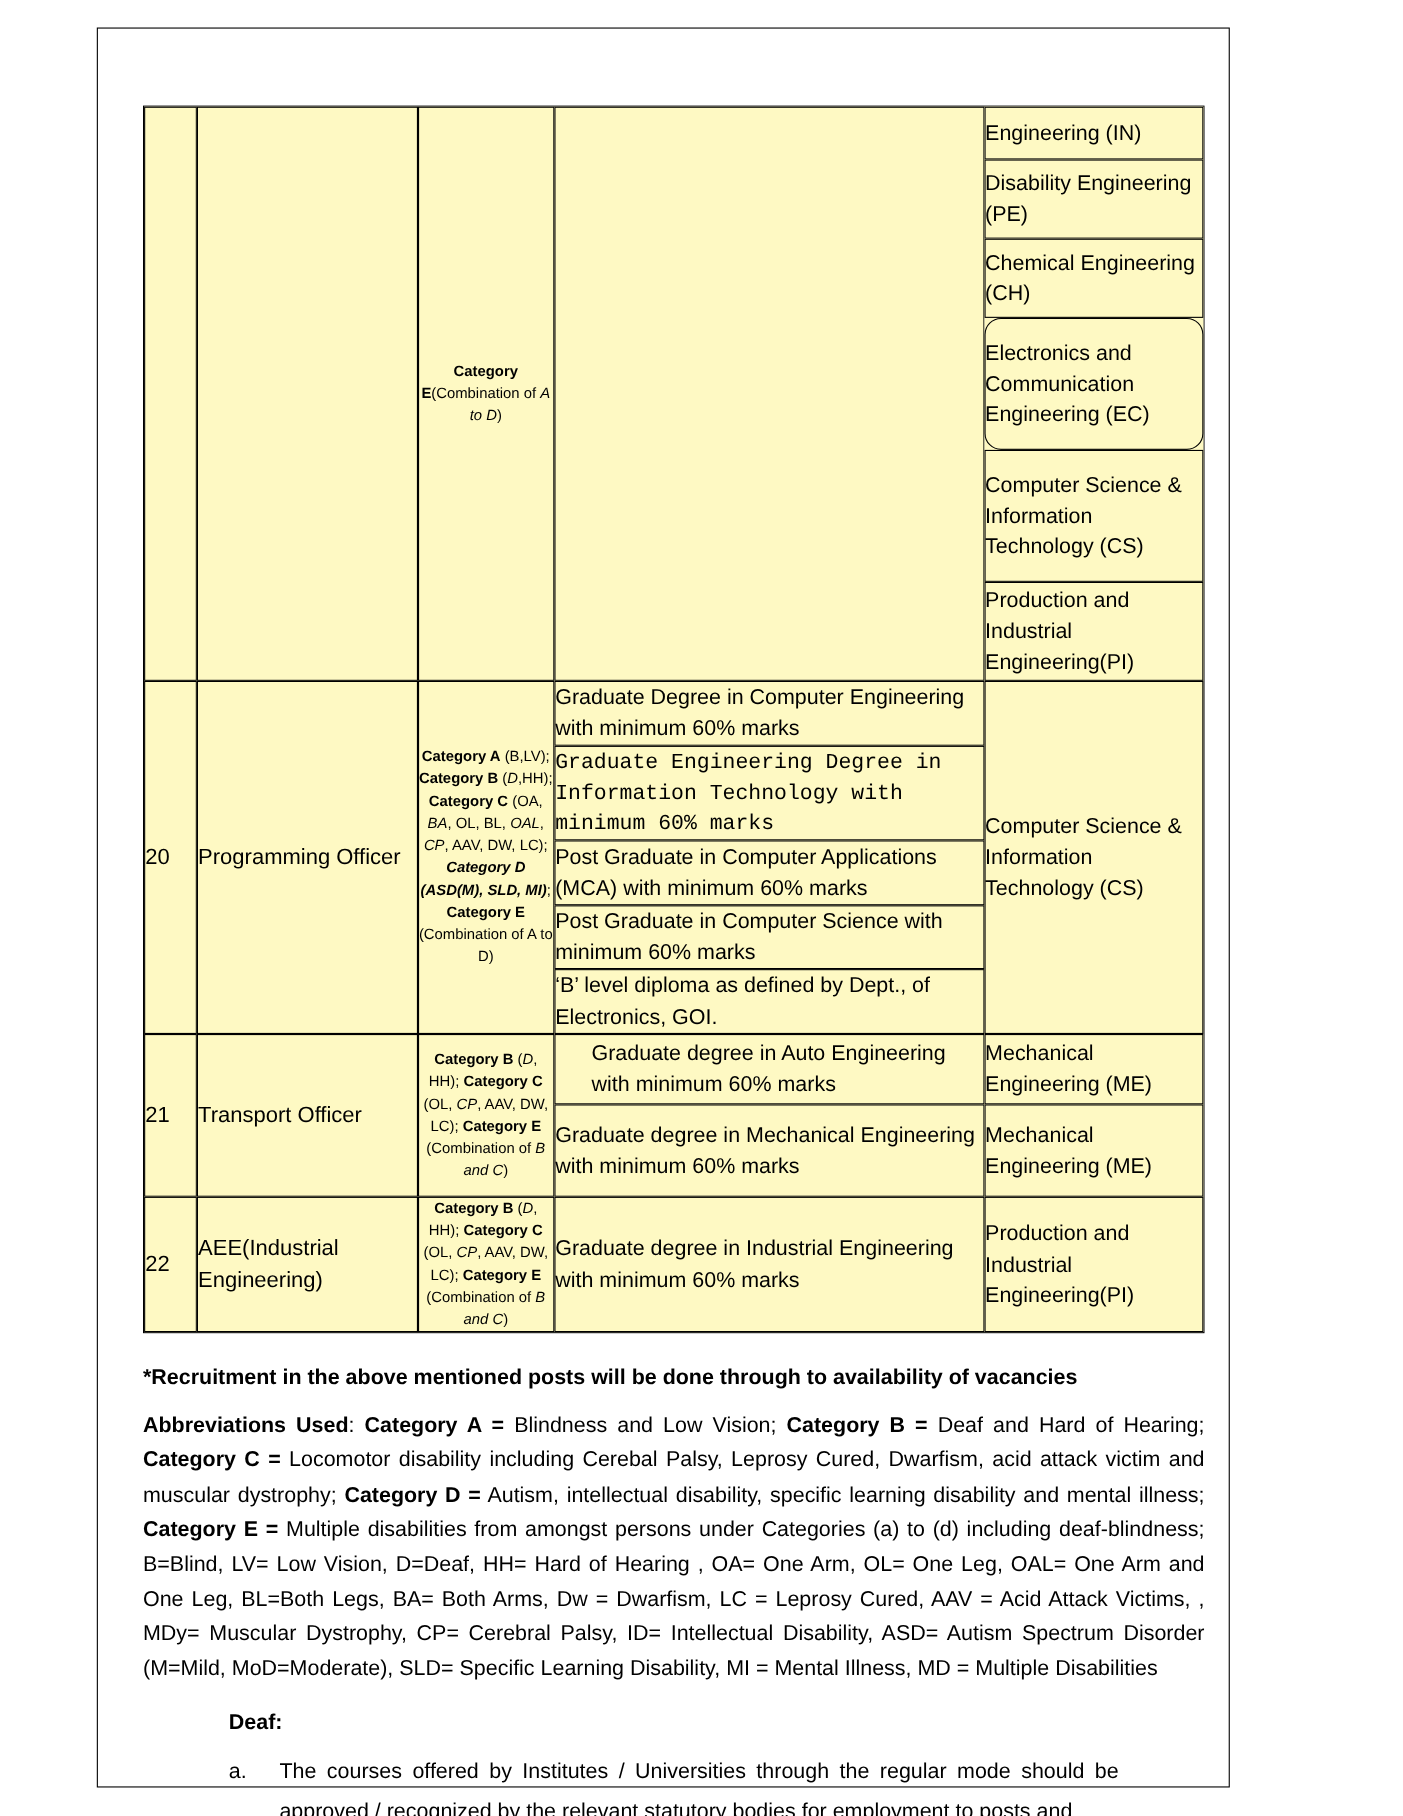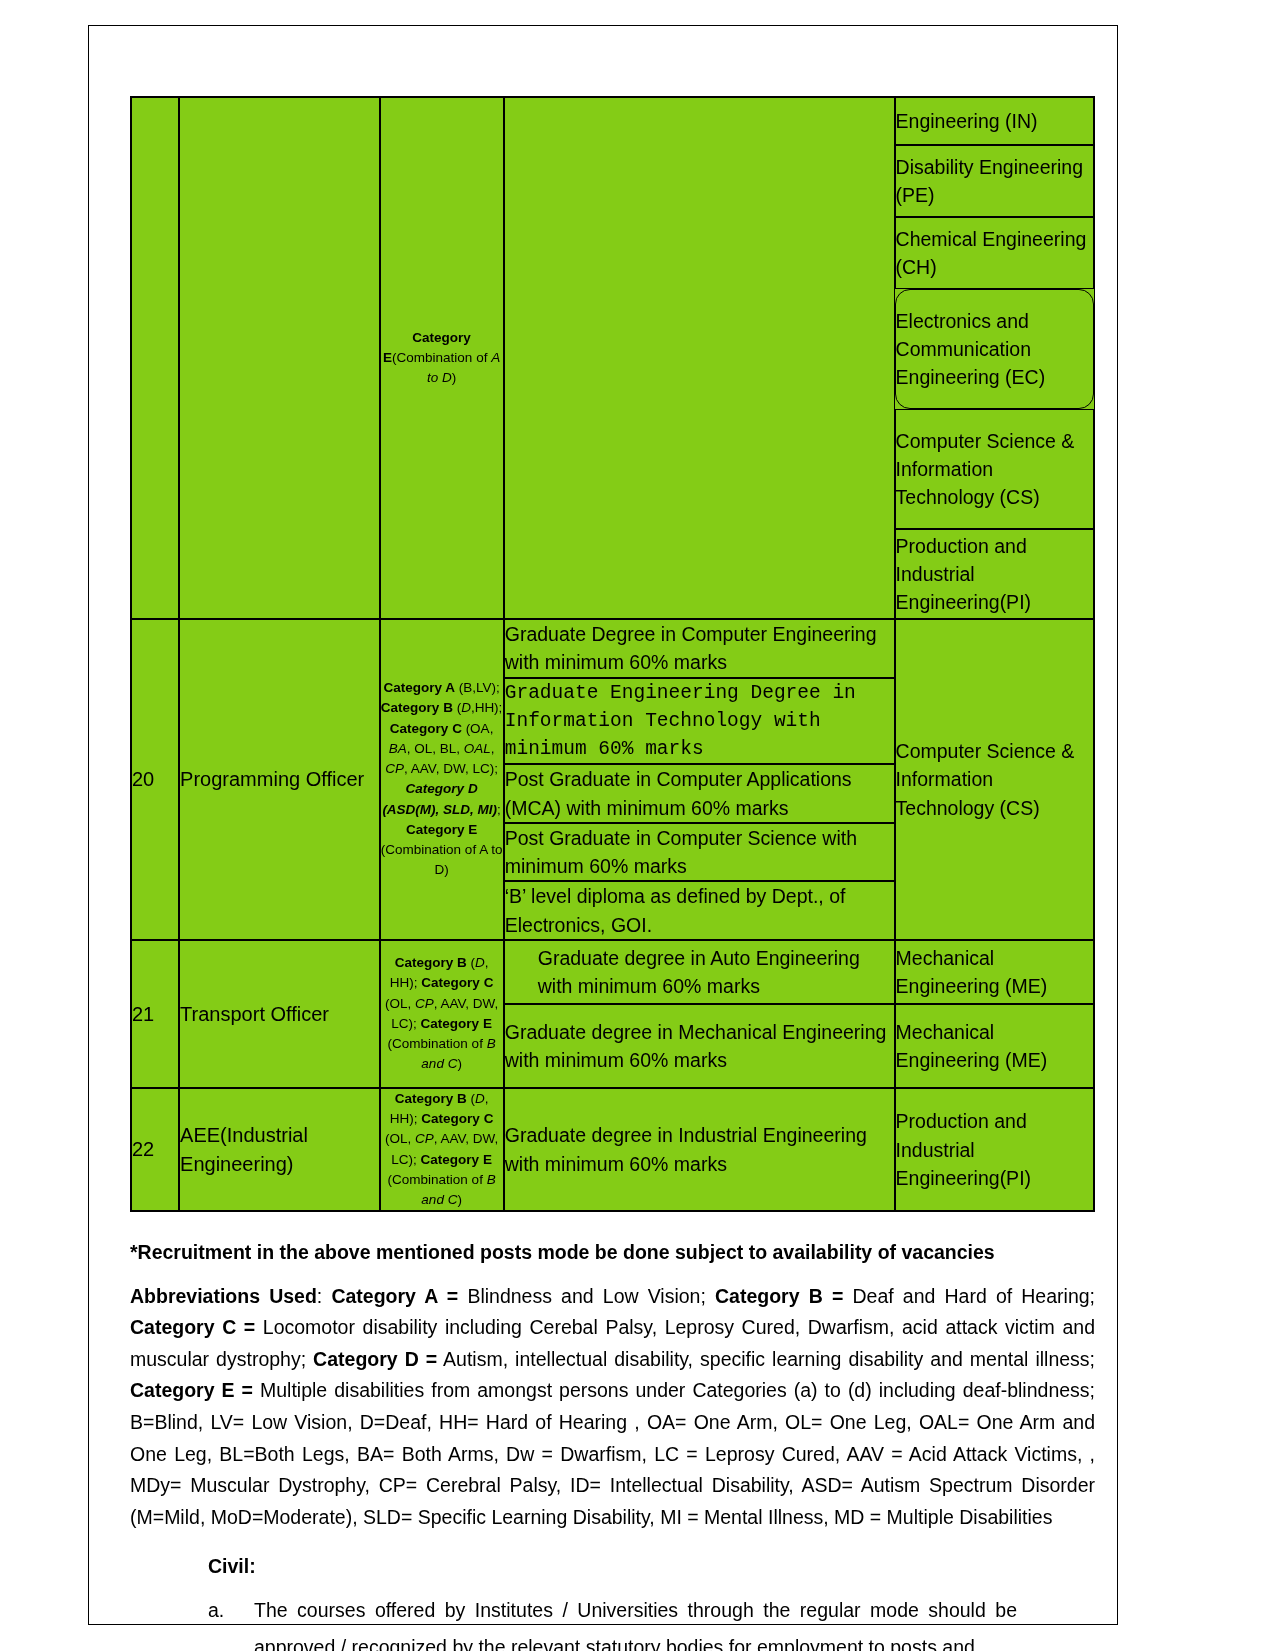--- a/index.html
+++ b/index.html
@@ -35,21 +35,21 @@
     border-collapse: separate;
     border-spacing: 0;
     width: 965px;
     table-layout: fixed;
     border: 1px solid #000;
   }
   table.qual td {
     border: 1px solid #000;
     padding: 0;
     vertical-align: middle;
-    background: #84cc16;
+    background: #fef9c3;
     margin-top: 32px;
   }
   .cellpad {
     padding: 5px 6px;
   }
   .col-sn   { width: 48px; }
   .col-post { width: 200px; }
   .col-cat  { width: 124px; }
   .col-qual { width: 390px; }
   .col-disc { width: 199px; }
@@ -241,24 +241,24 @@
         <td class="sn cellpad">22</td>
         <td class="post cellpad">AEE(Industrial Engineering)</td>
         <td class="cat" id="cat-22"><b>Category B</b> (<i>D</i>, HH); <b>Category C</b> (OL, <i>CP</i>, AAV, DW, LC); <b>Category E</b> (Combination of <i>B and C</i>)</td>
         <td class="qualtxt">Graduate degree in Industrial Engineering with minimum 60% marks</td>
         <td class="disc">Production and Industrial Engineering(PI)</td>
       </tr>
 
     </tbody>
   </table>
 
-  <div class="note-star">*Recruitment in the above mentioned posts mode be done subject to availability of vacancies</div>
+  <div class="note-star">*Recruitment in the above mentioned posts will be done through to availability of vacancies</div>
 
   <div class="abbrev" id="abbrev-para"><b>Abbreviations Used</b>: <b>Category A =</b> Blindness and Low Vision; <b>Category B =</b> Deaf and Hard of Hearing; <b>Category C =</b> Locomotor disability including Cerebal Palsy, Leprosy Cured, Dwarfism, acid attack victim and muscular dystrophy; <b>Category D =</b> Autism, intellectual disability, specific learning disability and mental illness; <b>Category E =</b> Multiple disabilities from amongst persons under Categories (a) to (d) including deaf-blindness; B=Blind, LV= Low Vision, D=Deaf, HH= Hard of Hearing , OA= One Arm, OL= One Leg, OAL= One Arm and One Leg, BL=Both Legs, BA= Both Arms, Dw = Dwarfism, LC = Leprosy Cured, AAV = Acid Attack Victims,  , MDy= Muscular Dystrophy, CP= Cerebral Palsy, ID= Intellectual Disability, ASD= Autism Spectrum Disorder (M=Mild, MoD=Moderate), SLD= Specific Learning Disability, MI = Mental Illness, MD = Multiple Disabilities</div>
 
-  <div class="note-head">Civil:</div>
+  <div class="note-head">Deaf:</div>
 
   <div class="note-list">
     <div class="note-marker">a.</div>
     <div class="note-text">The courses offered by Institutes / Universities through the regular mode should be approved / recognized by the relevant statutory bodies for employment to posts and</div>
   </div>
 
 </div>
 
 </body></html>

